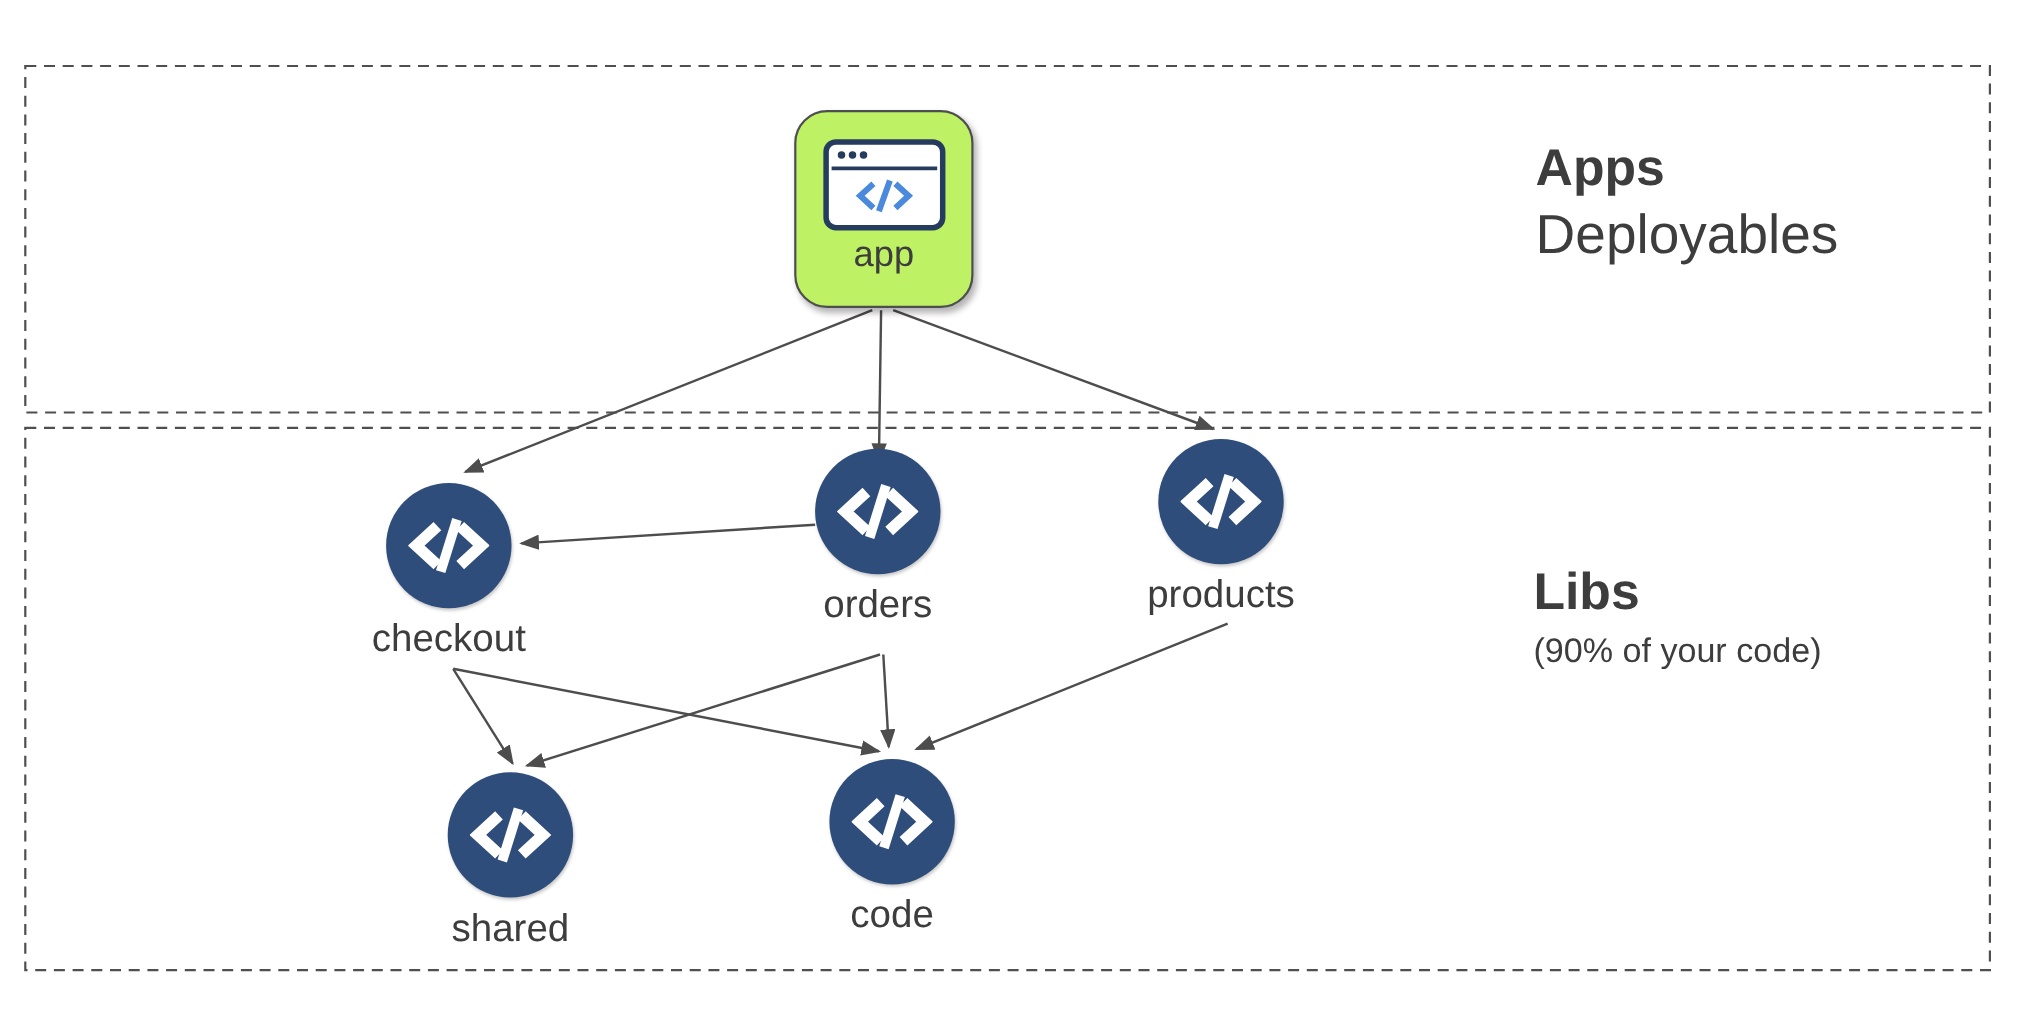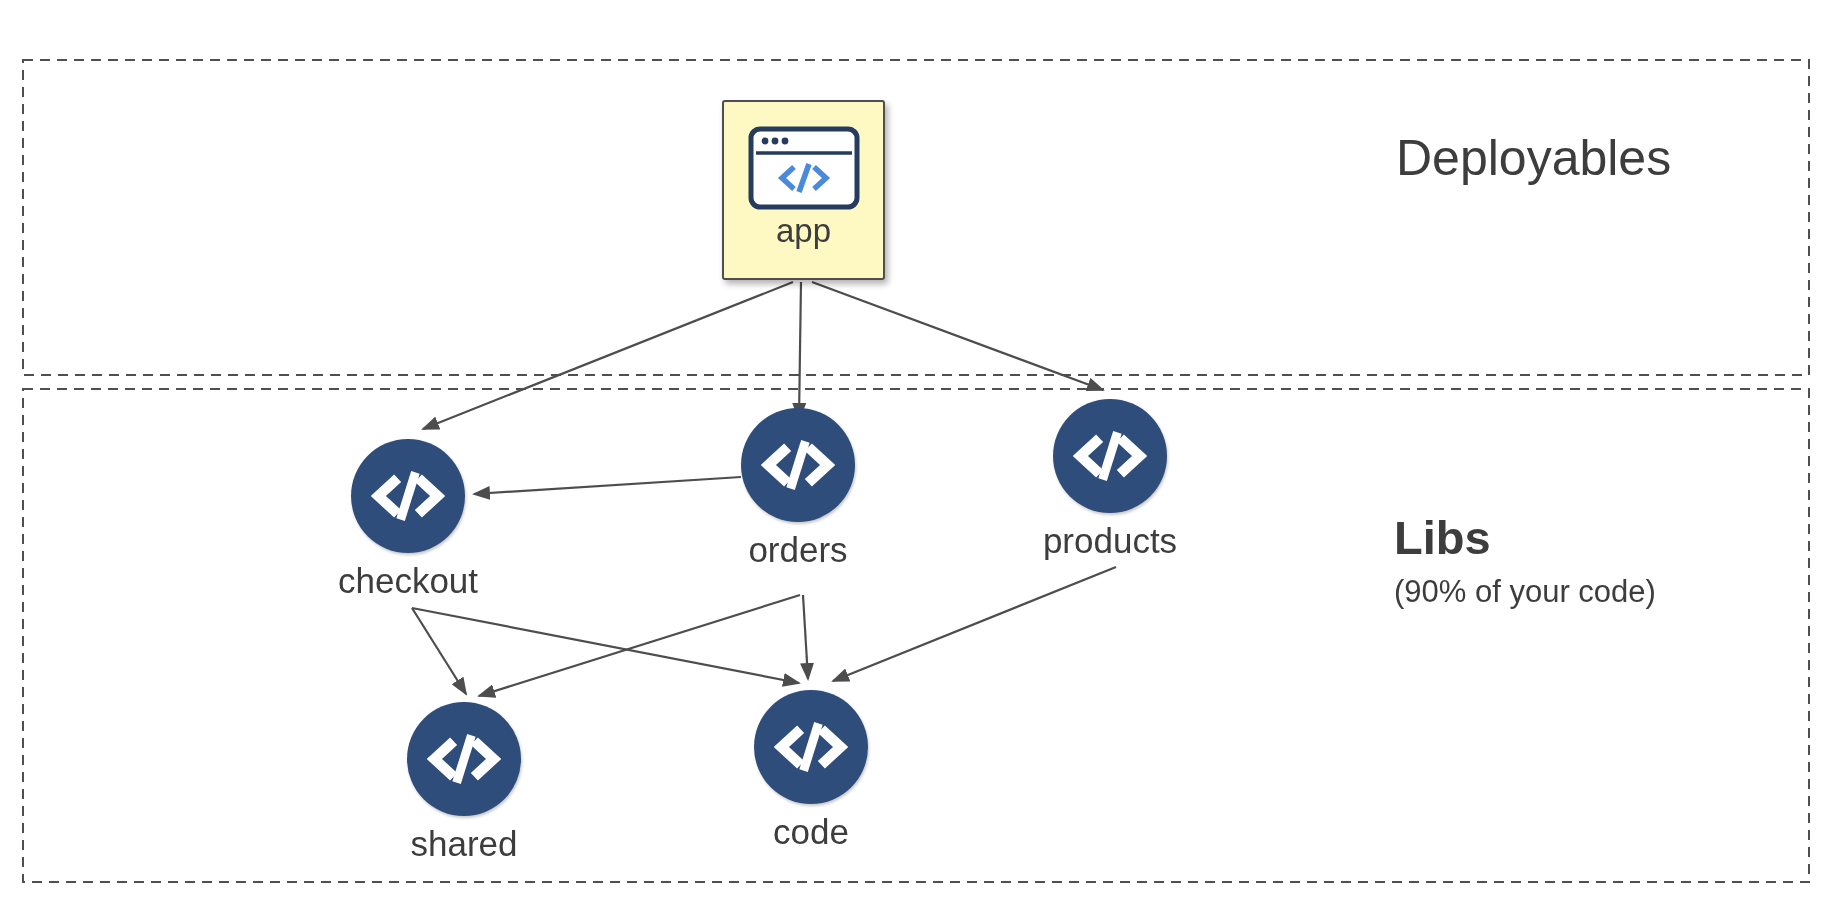--- a/index.html
+++ b/index.html
@@ -45,23 +45,23 @@
     line-height: 1.0;
     color: #3d3d3d;
     white-space: nowrap;
   }
   .app-card {
     position: absolute;
     left: 722px;
     top: 100px;
     width: 163px;
     height: 180px;
-    background: #fef9c3;
+    background: #bef264;
     border: 2px solid #4e4e4e;
-    border-radius: 3px;
+    border-radius: 30px;
     box-shadow: 3px 4px 6px rgba(0,0,0,0.30);
     display: flex;
     flex-direction: column;
     align-items: center;
     box-sizing: border-box;
     z-index: 2;
   }
   .app-card .browser-icon {
     margin-top: 24px;
   }
@@ -178,19 +178,20 @@
     <svg width="74" height="74" viewBox="0 0 100 100" fill="none" stroke="#ffffff" stroke-width="14" stroke-linejoin="miter">
       <polyline points="36,26 10,50 36,74"></polyline>
       <line x1="60" y1="18" x2="40" y2="82" stroke-width="12"></line>
       <polyline points="64,26 90,50 64,74"></polyline>
     </svg>
   </div>
   <div class="node-label">code</div>
 </div>
 
 <div class="section-label" id="apps-label">
+  <div class="section-title">Apps</div>
   <div class="section-subtitle">Deployables</div>
 </div>
 
 <div class="section-label" id="libs-label">
   <div class="section-title">Libs</div>
   <div class="section-subtitle">(90% of your code)</div>
 </div>
 
 </body></html>

